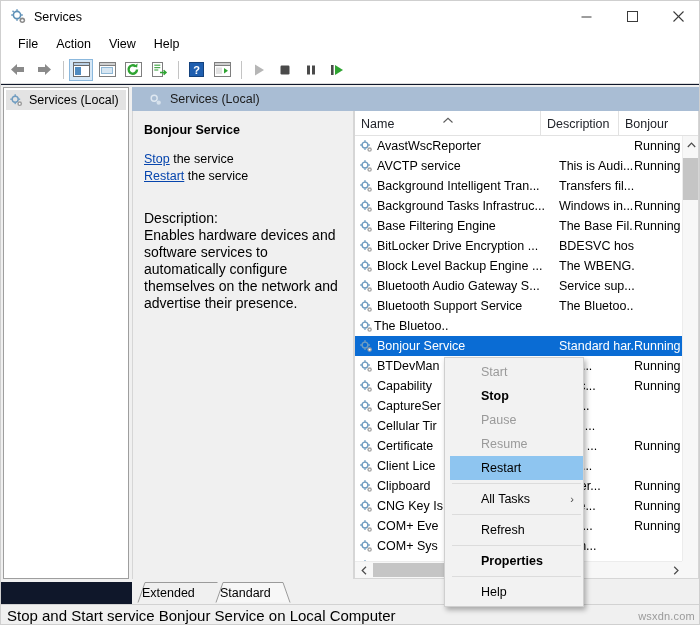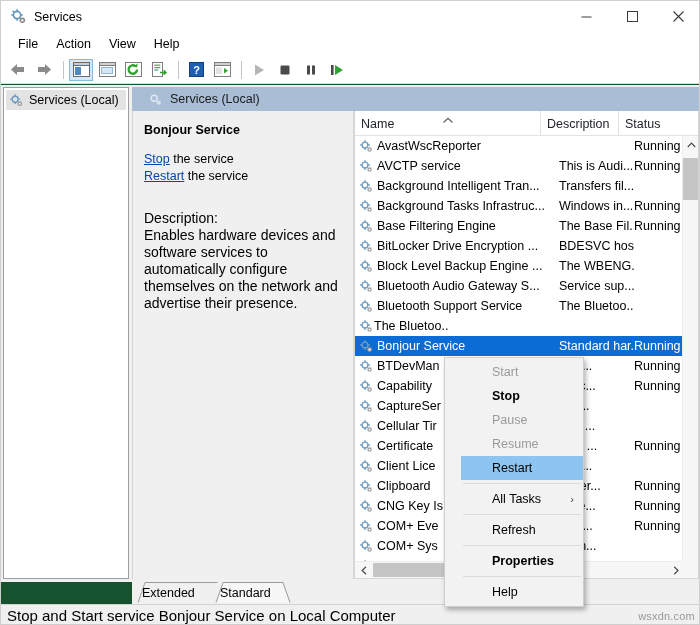--- a/index.html
+++ b/index.html
@@ -13,21 +13,21 @@
     font-family: "Liberation Sans", sans-serif;
     font-size: 12px;
     color: #000;
     background: #ffffff;
     -webkit-font-smoothing: antialiased;
   }
   .app-window {
     position: relative;
     width: 700px;
     height: 625px;
-    background: #14532d;
+    background: #0f172a;
     box-sizing: border-box;
     border: 1px solid #cfcfcf;
     overflow: hidden;
   }
 
   
   .titlebar {
     position: absolute;
     left: 0; top: 0;
     width: 700px; height: 31px;
@@ -425,21 +425,21 @@
 
   
   .ctx-menu {
     position: absolute;
     left: 443px; top: 356px;
     width: 140px;
     background: #f2f2f2;
     border: 1px solid #cfcfcf;
     box-shadow: 2px 3px 5px rgba(0,0,0,.30);
     z-index: 50;
-    padding: 2px 0 2px 16px;
+    padding: 2px 0 2px 5px;
     box-sizing: border-box;
   }
   .ctx-item {
     position: relative;
     height: 24px;
     display: flex;
     align-items: center;
     font-size: 12.5px;
     padding-left: 31px;
     color: #000;
@@ -664,21 +664,21 @@
             <span class="sort-caret">
               <svg width="11" height="7" viewBox="0 0 11 7">
                   <path d="M1 5.5 L5.5 1.3 L10 5.5" fill="none" stroke="#5c5c5c" stroke-width="1.1"></path>
                 </svg>
             </span>
           </div>
           <div class="lh-cell lh-desc">
             <span>Description</span>
           </div>
           <div class="lh-cell lh-status">
-            <span>Status</span>
+            <span>Bonjour</span>
           </div>
           <div class="lh-cell lh-spacer"></div>
         </div>
 
         <div class="rows">
 
         <div class="svc-row">
               <span class="r-icon">
                 <svg viewBox="0 0 16 16" style="display:block;width:100%;height:100%">
                   <circle cx="6.4" cy="6.4" r="3.1" fill="none" stroke="#6f9cc0" stroke-width="1.5"></circle>

